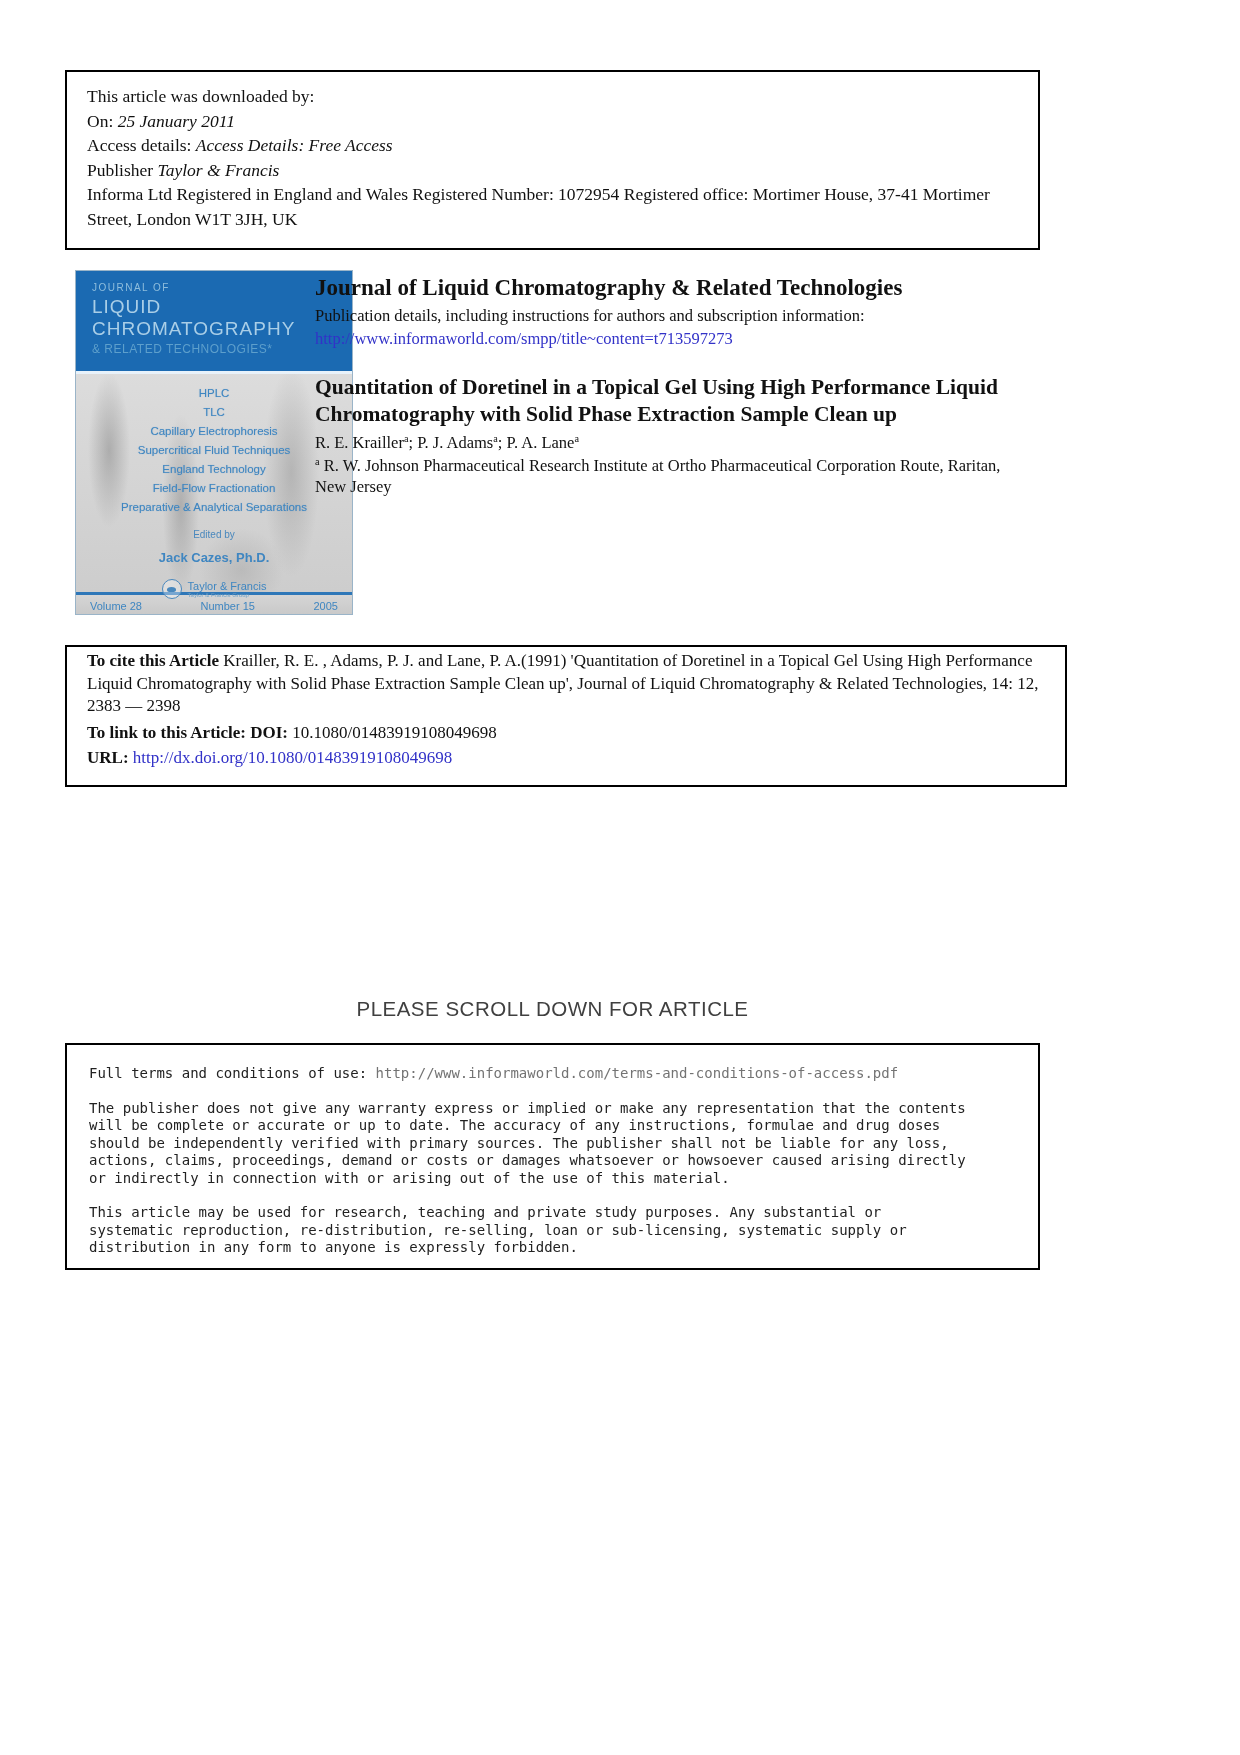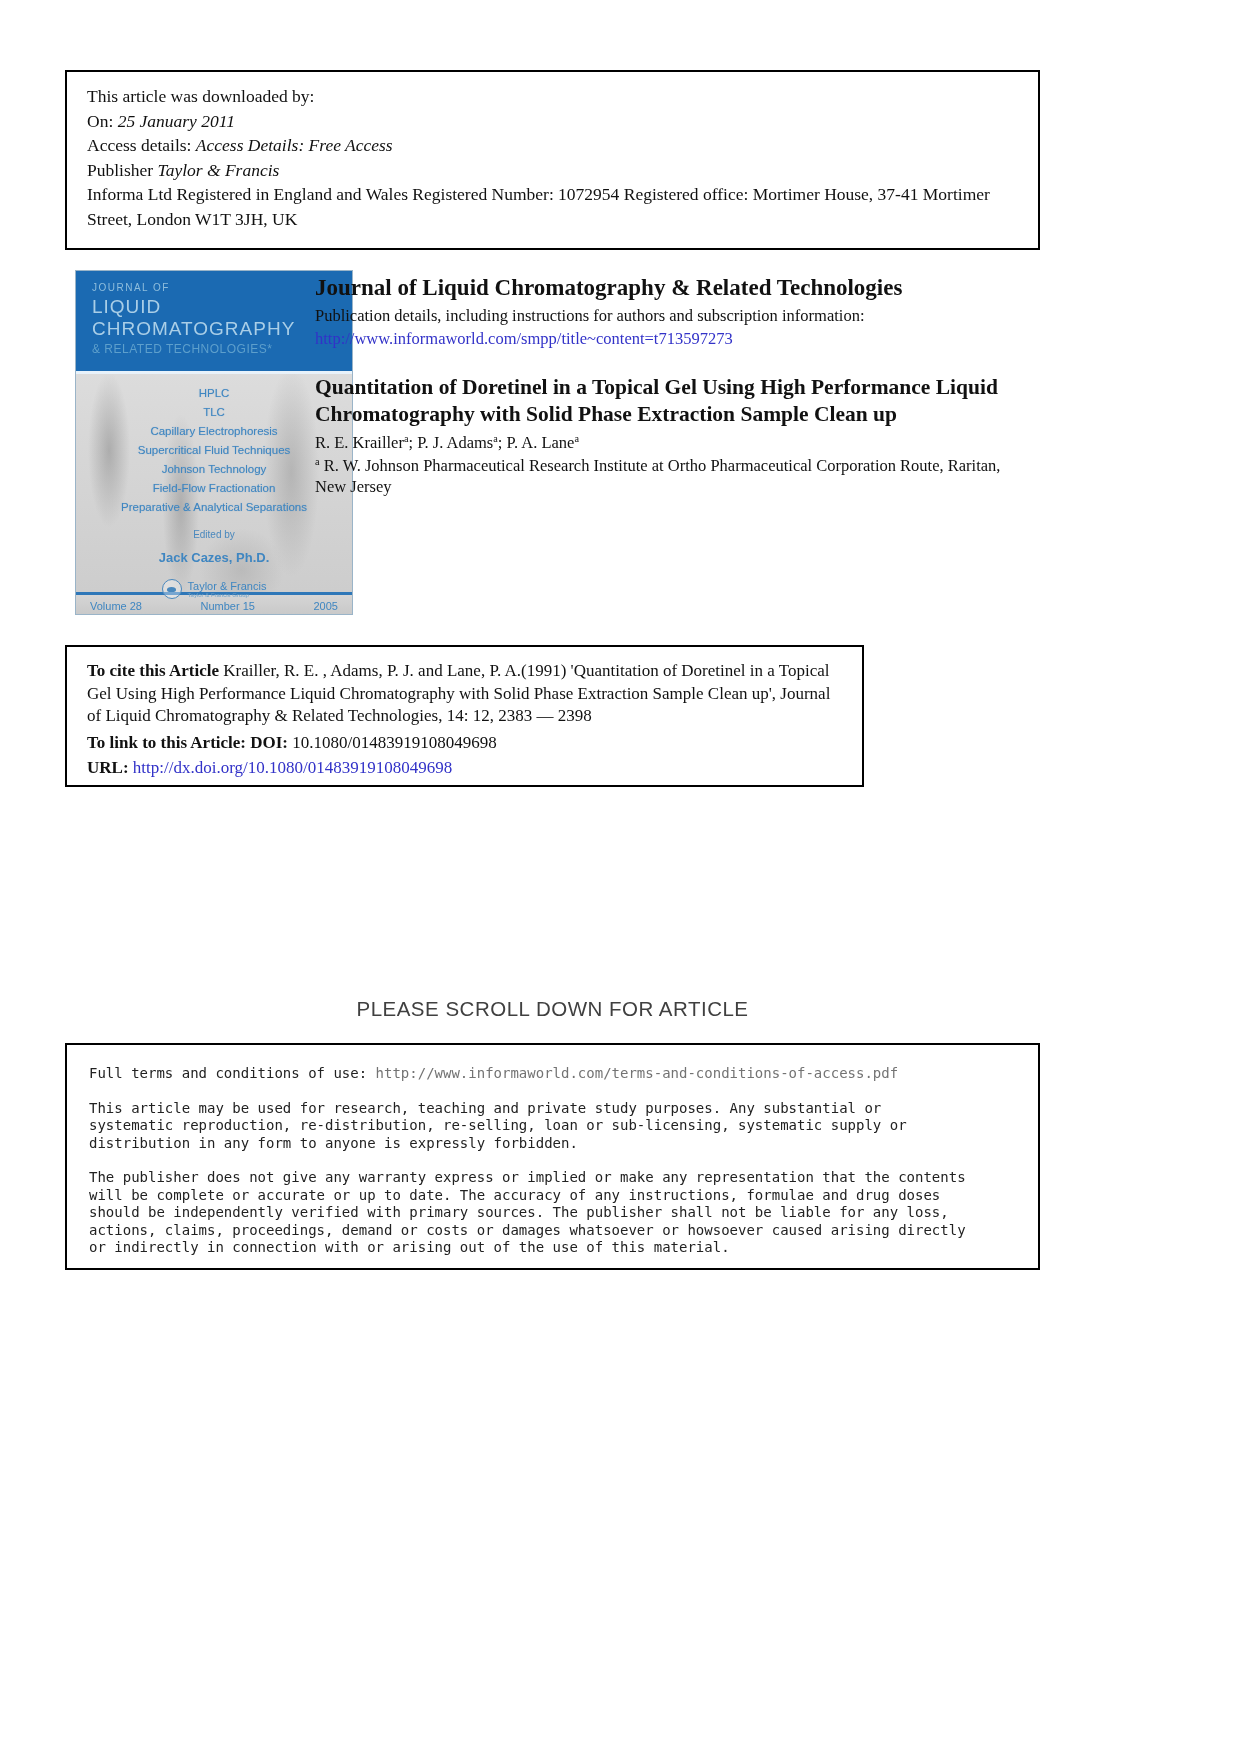--- a/index.html
+++ b/index.html
@@ -81,23 +81,23 @@
 
   .article-head { position: absolute; left: 315px; top: 374px; width: 722px; }
   .article-title { font-size: 21.5px; font-weight: bold; line-height: 27px; }
   .article-authors { font-size: 16.5px; margin-top: 5px; }
   sup { font-size: 0.62em; vertical-align: super; line-height: 0; }
   .article-affil { font-size: 16.5px; line-height: 21px; margin-top: 2px; width: 700px; }
 
   
   .cite-box {
     position: absolute; left: 65px; top: 645px;
-    width: 799px; height: 142px;
+    width: 1002px; height: 142px;
     border: 2px solid #000;
-    padding: 13px 20px;
+    padding: 3px 20px;
     font-size: 17px; line-height: 22.5px;
   }
   .bold { font-weight: bold; }
   .cite-para { margin-bottom: 4px; }
   .cite-line { margin-top: 3px; }
 
   
   .scroll-notice {
     position: absolute; left: 65px; top: 997px; width: 975px;
     text-align: center;
@@ -136,21 +136,21 @@
     <div class="cover-line1">LIQUID</div>
     <div class="cover-line2">CHROMATOGRAPHY</div>
     <div class="cover-line3">&amp; RELATED TECHNOLOGIES*</div>
   </div>
   <div class="cover-sep"></div>
   <div class="cover-body">
     <div class="cover-topic">HPLC</div>
     <div class="cover-topic">TLC</div>
     <div class="cover-topic">Capillary Electrophoresis</div>
     <div class="cover-topic">Supercritical Fluid Techniques</div>
-    <div class="cover-topic">Johnson Technology</div>
+    <div class="cover-topic">England Technology</div>
     <div class="cover-topic">Field-Flow Fractionation</div>
     <div class="cover-topic">Preparative &amp; Analytical Separations</div>
     <div class="cover-edited">Edited by</div>
     <div class="cover-editor">Jack Cazes, Ph.D.</div>
     <div class="cover-logo-row">
       <div class="tf-circle"></div>
       <div class="tf-text">
         <div class="tf-name">Taylor &amp; Francis</div>
         <div class="tf-sub">Taylor &amp; Francis Group</div>
       </div>
@@ -179,21 +179,21 @@
 <div class="cite-box">
   <div class="cite-para"><span class="bold">To cite this Article</span><span> Krailler, R. E. , Adams, P. J. and Lane, P. A.(1991) 'Quantitation of Doretinel in a Topical Gel Using High Performance Liquid Chromatography with Solid Phase Extraction Sample Clean up', Journal of Liquid Chromatography &amp; Related Technologies, 14: 12, 2383 — 2398</span></div>
   <div class="cite-line"><span class="bold">To link to this Article: DOI: </span><span>10.1080/01483919108049698</span></div>
   <div class="cite-line"><span class="bold">URL: </span><a href="#" class="link">http://dx.doi.org/10.1080/01483919108049698</a></div>
 </div>
 
 <div class="scroll-notice">PLEASE SCROLL DOWN FOR ARTICLE</div>
 
 <div class="terms-box">
   <div class="para"><span>Full terms and conditions of use: </span><a href="#" class="terms-link">http://www.informaworld.com/terms-and-conditions-of-access.pdf</a></div>
-  <div class="para">This article may be used for research, teaching and private study purposes. Any substantial or
-systematic reproduction, re-distribution, re-selling, loan or sub-licensing, systematic supply or
-distribution in any form to anyone is expressly forbidden.</div>
   <div class="para">The publisher does not give any warranty express or implied or make any representation that the contents
 will be complete or accurate or up to date. The accuracy of any instructions, formulae and drug doses
 should be independently verified with primary sources. The publisher shall not be liable for any loss,
 actions, claims, proceedings, demand or costs or damages whatsoever or howsoever caused arising directly
 or indirectly in connection with or arising out of the use of this material.</div>
+  <div class="para">This article may be used for research, teaching and private study purposes. Any substantial or
+systematic reproduction, re-distribution, re-selling, loan or sub-licensing, systematic supply or
+distribution in any form to anyone is expressly forbidden.</div>
 </div>
 
 </body></html>

